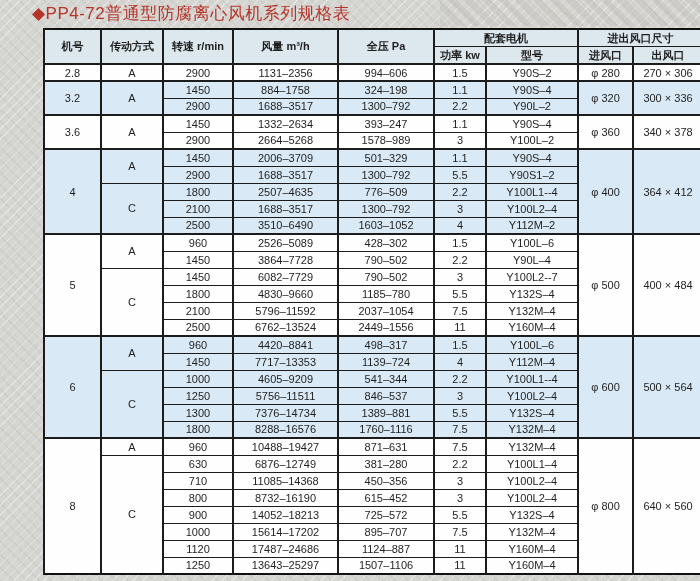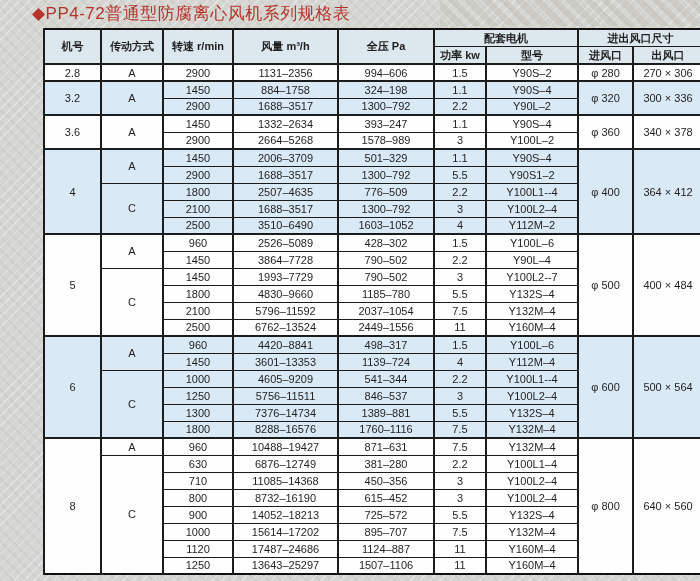--- a/index.html
+++ b/index.html
@@ -188,21 +188,21 @@
       <tr class="">
         <td>1450</td>
         <td>3864–7728</td>
         <td>790–502</td>
         <td>2.2</td>
         <td>Y90L–4</td>
       </tr>
       <tr class="">
         <td rowspan="4">C</td>
         <td>1450</td>
-        <td>1993–7729</td>
+        <td>6082–7729</td>
         <td>790–502</td>
         <td>3</td>
         <td>Y100L2--7</td>
       </tr>
       <tr class="">
         <td>1800</td>
         <td>4830–9660</td>
         <td>1185–780</td>
         <td>5.5</td>
         <td>Y132S–4</td>
@@ -227,21 +227,21 @@
         <td>960</td>
         <td>4420–8841</td>
         <td>498–317</td>
         <td>1.5</td>
         <td>Y100L–6</td>
         <td rowspan="6">φ 600</td>
         <td rowspan="6">500 × 564</td>
       </tr>
       <tr class="shaded ">
         <td>1450</td>
-        <td>3601–13353</td>
+        <td>7717–13353</td>
         <td>1139–724</td>
         <td>4</td>
         <td>Y112M–4</td>
       </tr>
       <tr class="shaded ">
         <td rowspan="4">C</td>
         <td>1000</td>
         <td>4605–9209</td>
         <td>541–344</td>
         <td>2.2</td>

